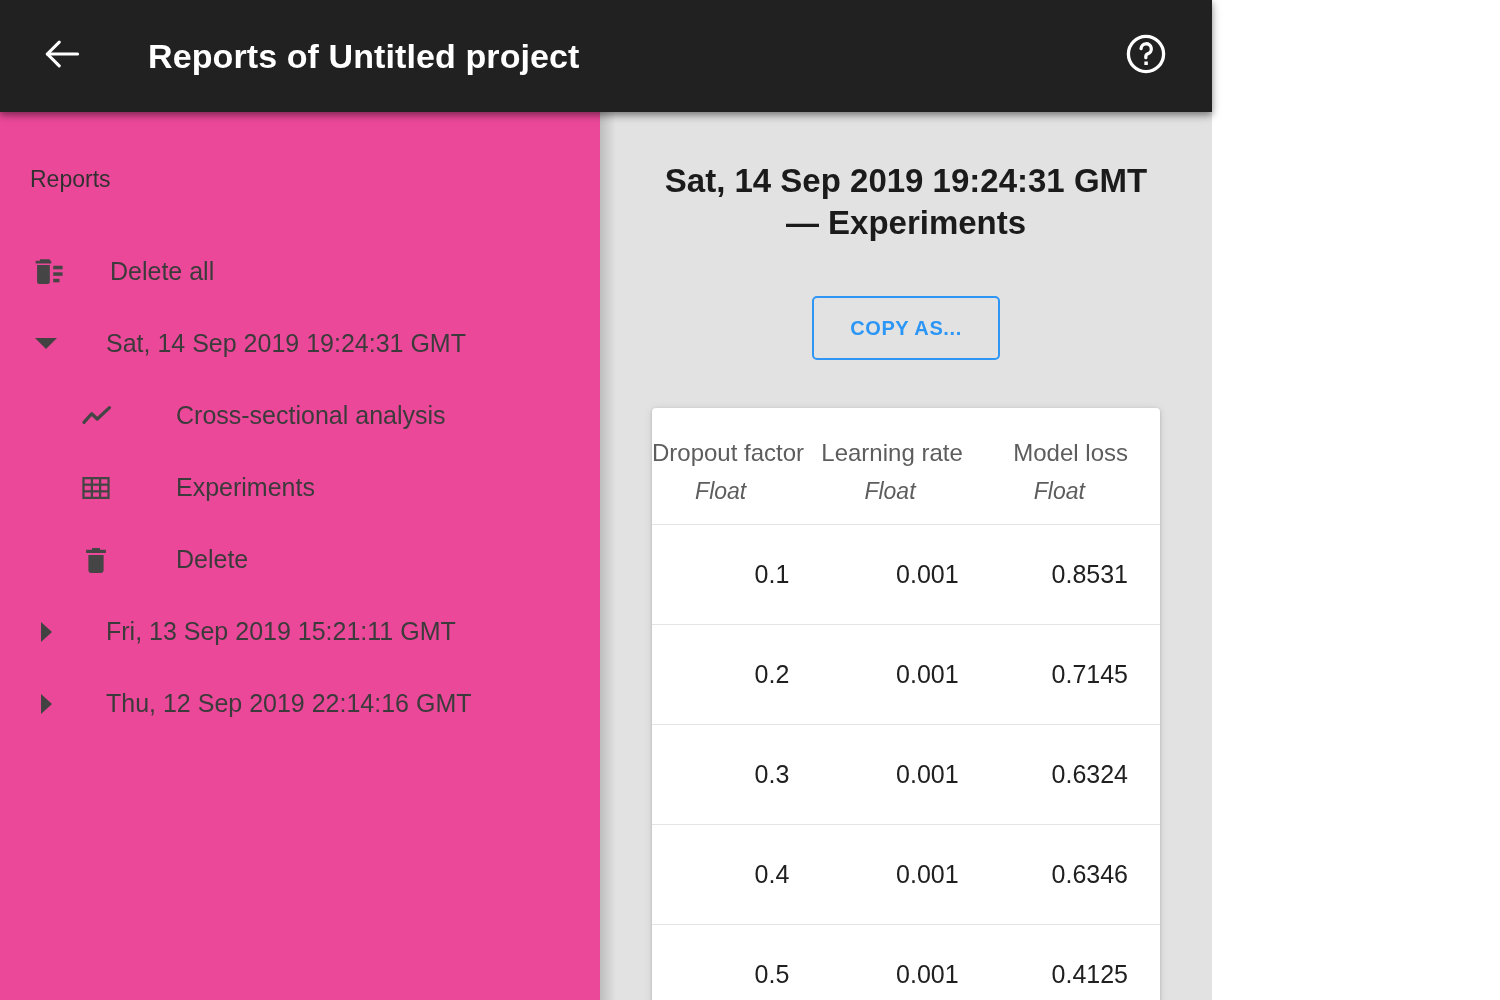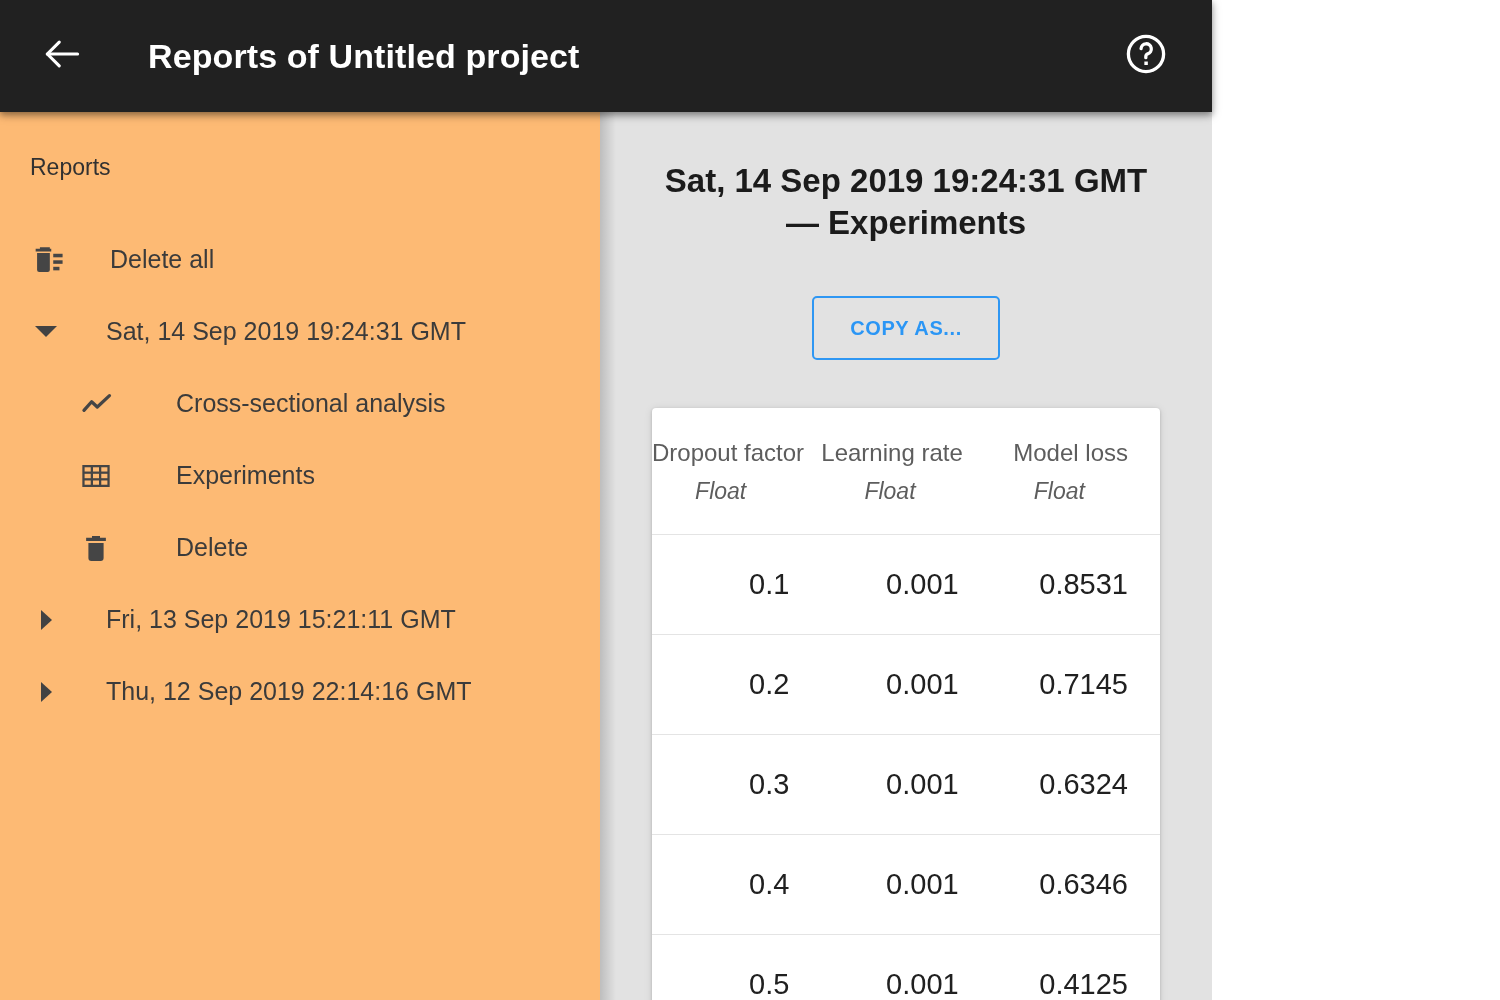--- a/index.html
+++ b/index.html
@@ -69,22 +69,22 @@
     display: flex;
     min-height: 0;
     background: #ffffff;
   }
 
   
   .sidebar {
     position: relative;
     width: 600px;
     flex: 0 0 600px;
-    background: #fdba74;
-    padding-top: 30px;
+    background: #ec4899;
+    padding-top: 42px;
     overflow: hidden;
   }
   .sidebar-heading {
     font-size: 23px;
     color: #313131;
     padding: 12px 0 0 30px;
     line-height: 1.2;
   }
   .tree { margin-top: 42px; }
 
@@ -200,21 +200,21 @@
     width: 100%;
     border-collapse: collapse;
     table-layout: fixed;
   }
   table.data th, table.data td {
     text-align: right;
     padding-right: 32px;
   }
   table.data th {
     padding-top: 32px;
-    padding-bottom: 30px;
+    padding-bottom: 20px;
     font-weight: normal;
     vertical-align: top;
   }
   .th-name {
     font-size: 24px;
     color: #5d5d5d;
     line-height: 1.1;
     white-space: nowrap;
   }
   .th-type {
@@ -222,21 +222,21 @@
     color: #5d5d5d;
     font-style: italic;
     line-height: 1.1;
     margin-top: 12px;
     text-align: center;
   }
   table.data thead tr { border-bottom: 1px solid #e4e4e4; }
   table.data tbody tr { border-bottom: 1px solid #e4e4e4; }
   table.data td {
     height: 100px;
-    font-size: 29px;
+    font-size: 25px;
     color: #202020;
   }
 </style>
 </head>
 <body>
 
 <div id="app">
 
   <div class="appbar">
     <div class="appbar-back">

